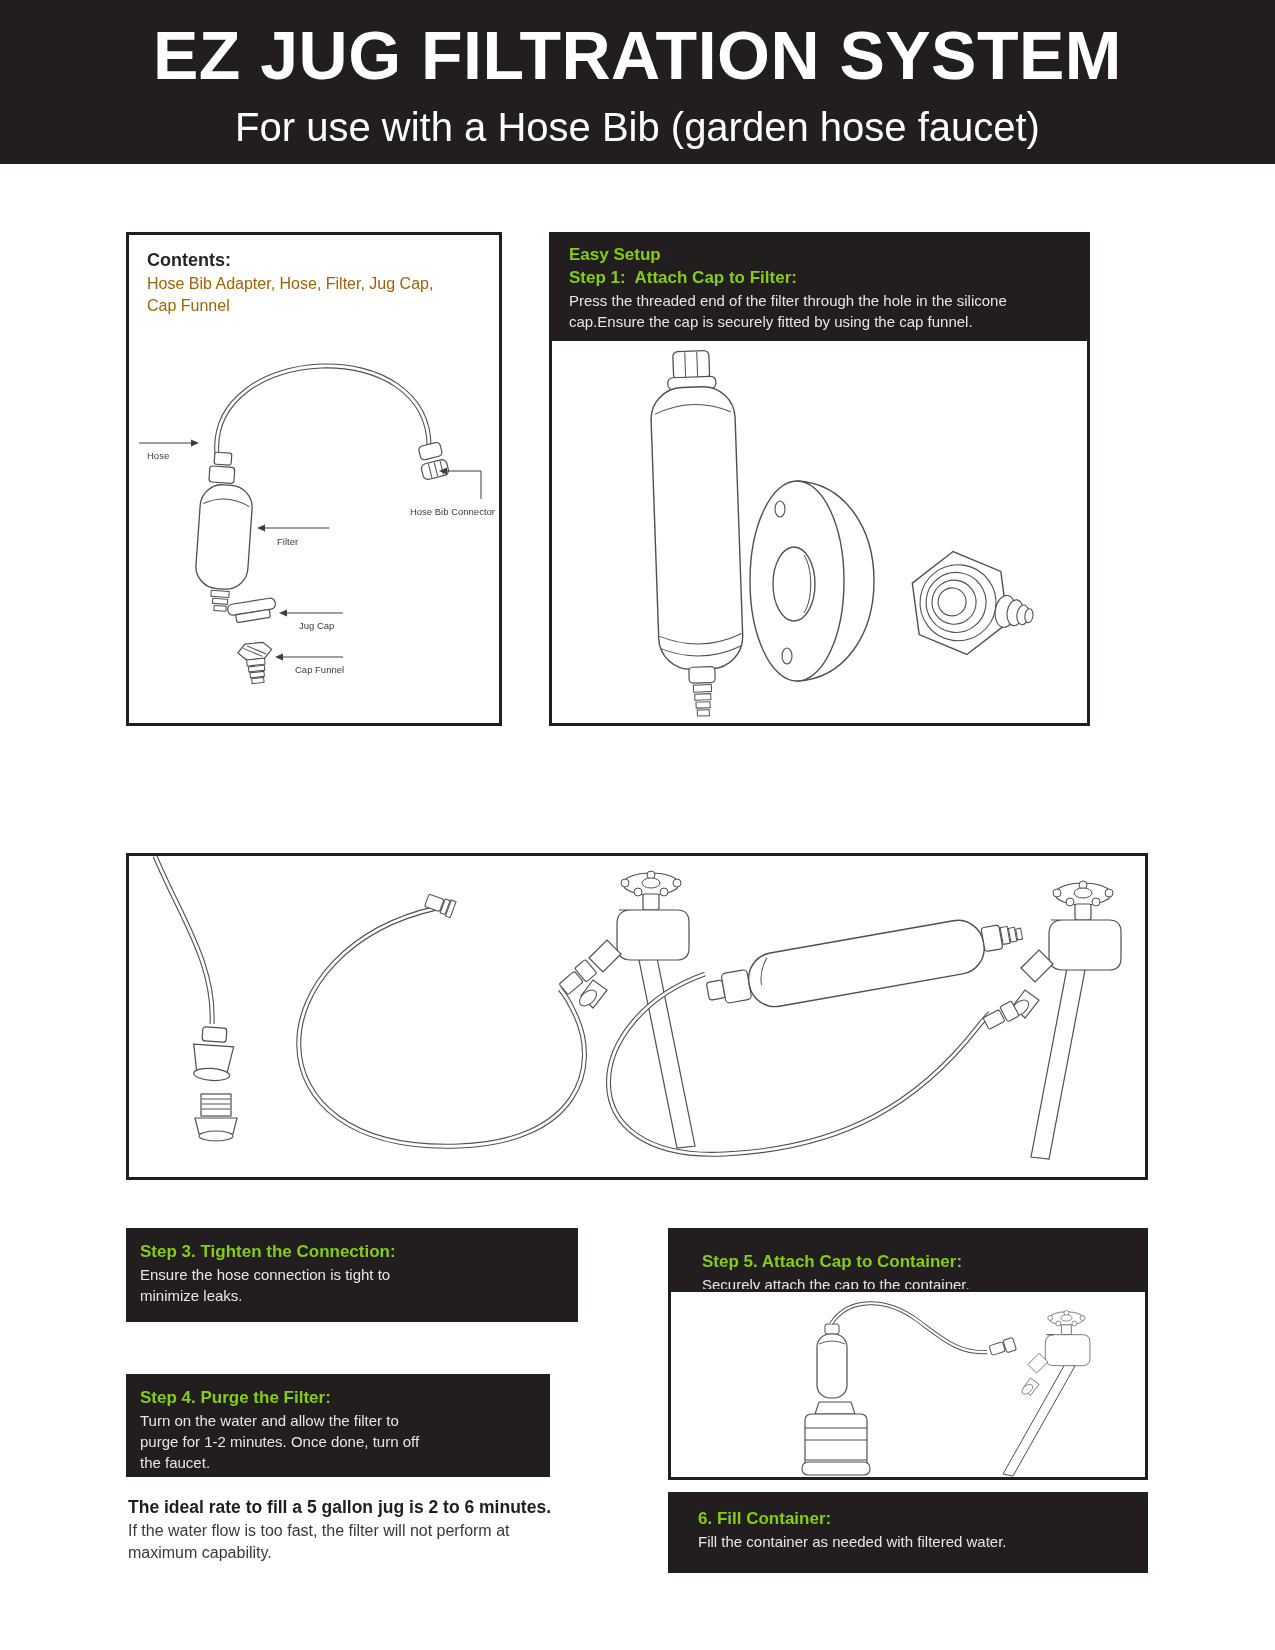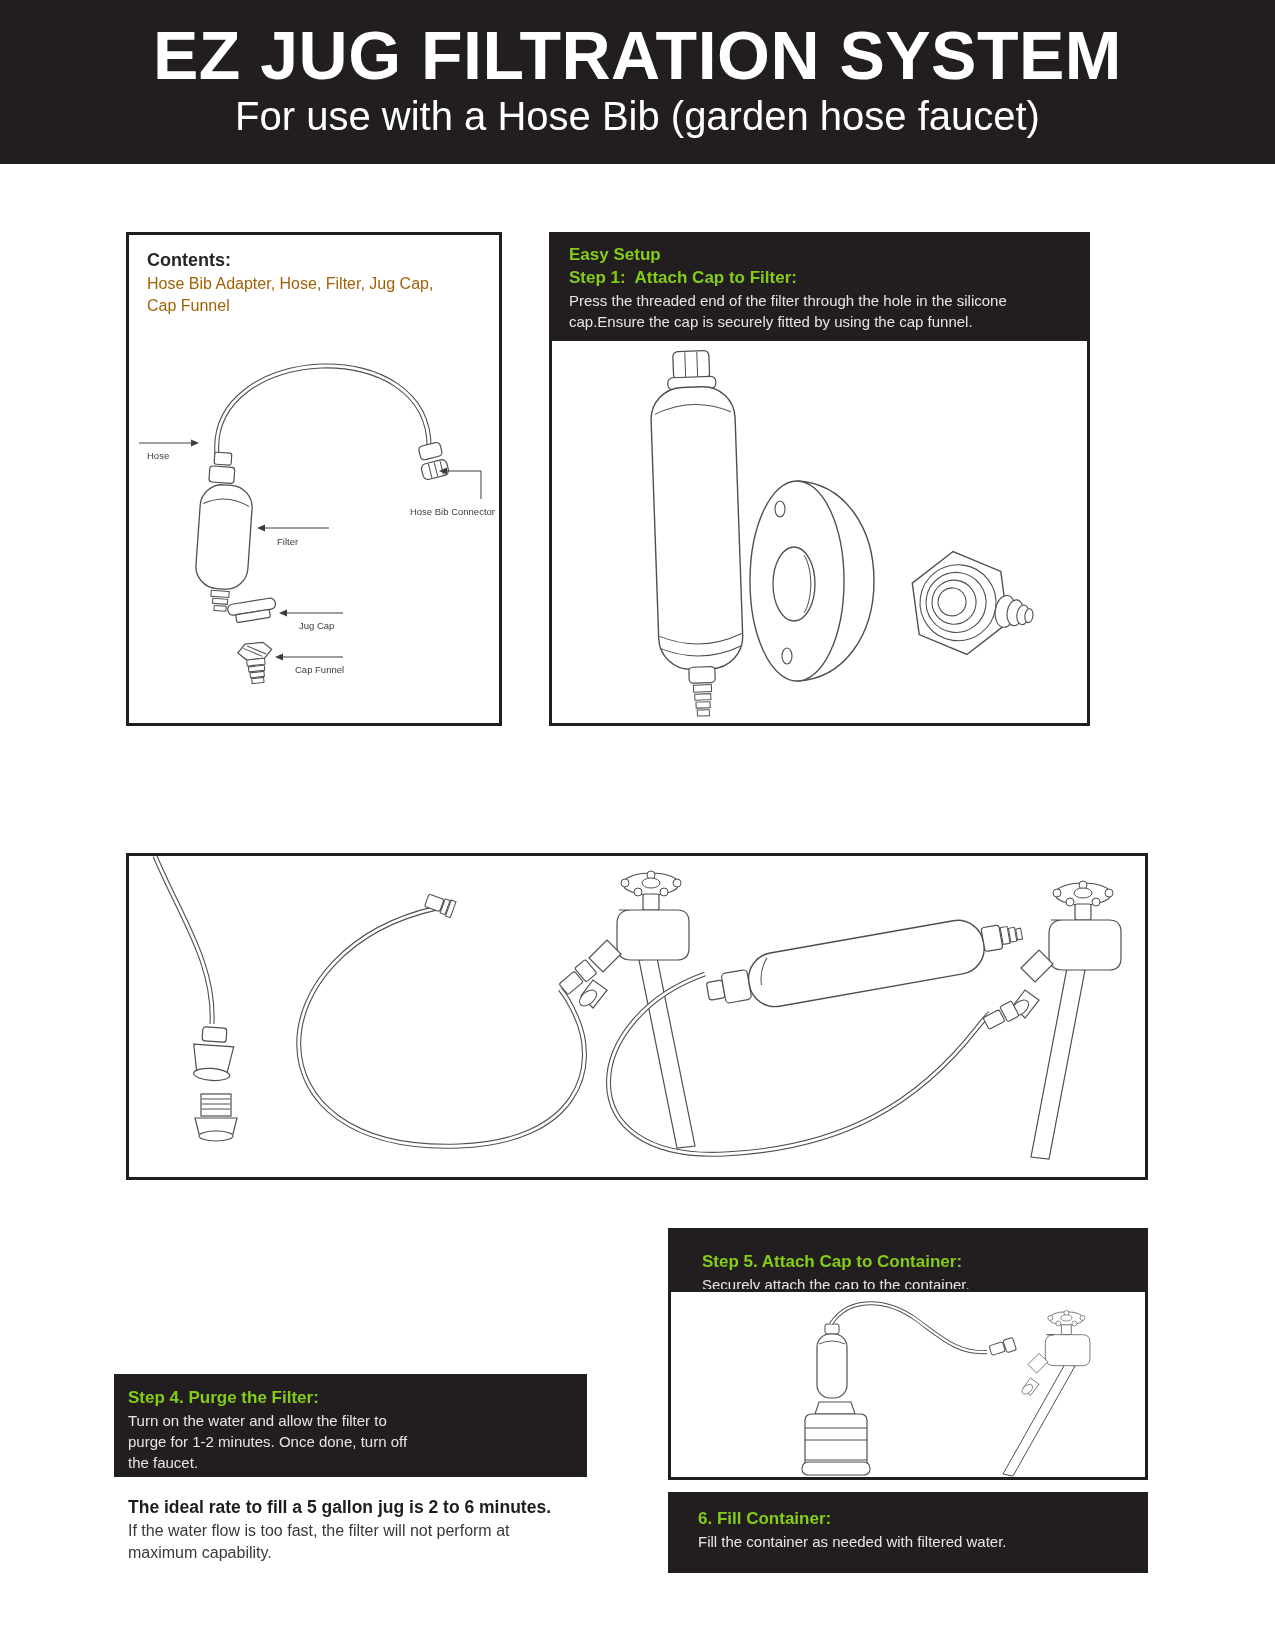--- a/index.html
+++ b/index.html
@@ -16,21 +16,21 @@
     font-family:"Liberation Sans", sans-serif;
     -webkit-font-smoothing:antialiased;
   }
   
   .header-bar{
     position:absolute;left:0;top:0;width:1275px;height:164px;
     background:var(--ink);color:#fff;text-align:center;box-sizing:border-box;
     padding-top:20px;
   }
   .header-title{font-size:68px;font-weight:700;line-height:1.04;letter-spacing:.5px;white-space:pre-wrap;}
-  .header-sub{font-size:40px;font-weight:400;line-height:1.1;margin-top:3px;white-space:pre-wrap;}
+  .header-sub{font-size:40px;font-weight:400;line-height:1.1;margin-top:14px;white-space:pre-wrap;}
   
   .blackbox{position:absolute;background:var(--ink);color:var(--body_text);box-sizing:border-box;}
   .h-line{color:#84cc16;font-weight:700;font-size:17px;line-height:1.35;white-space:pre-wrap;}
   .b-line{font-size:15px;line-height:1.4;white-space:pre-line;}
   .whitebox{position:absolute;background:#fff;border:3px solid var(--ink);box-sizing:border-box;}
   
   .contents-box{position:absolute;left:126px;top:232px;width:376px;height:494px;
     border:3px solid var(--ink);box-sizing:border-box;background:#fff;color:var(--dark_text);}
   .contents-title{font-size:18px;font-weight:700;margin:15px 0 2px 18px;color:#262424;}
   .contents-body{font-size:16px;line-height:1.35;margin:0 0 0 18px;white-space:pre-line;color:#a16207;}
@@ -38,21 +38,21 @@
   
   .step1-head{position:absolute;left:549px;top:232px;width:541px;height:109px;
     background:var(--ink);color:var(--body_text);box-sizing:border-box;padding:12px 18px 0 20px;}
   .step1-illus{position:absolute;left:549px;top:341px;width:541px;height:385px;
     background:#fff;border:3px solid var(--ink);border-top:none;box-sizing:border-box;}
   
   .step2-banner{left:126px;top:779px;width:1022px;height:74px;padding:13px 18px 0 18px;}
   .step2-illus{left:126px;top:853px;width:1022px;height:327px;overflow:hidden;}
   
   .step3-box{left:126px;top:1228px;width:452px;height:94px;padding:13px 16px 0 14px;}
-  .step4-box{left:114px;top:1374px;width:473px;height:103px;padding:13px 14px 0 14px;}
+  .step4-box{left:126px;top:1374px;width:424px;height:103px;padding:13px 14px 0 14px;}
   .note-wrap{position:absolute;left:128px;top:1495px;width:530px;color:#3a3838;}
   .note-head{font-size:17.5px;font-weight:700;color:#1e1c1c;line-height:1.4;white-space:pre-wrap;}
   .note-body{font-size:16px;line-height:1.4;white-space:pre-line;}
   
   .step5-head{left:668px;top:1228px;width:480px;height:61px;padding:23px 18px 0 34px;}
   .step5-illus{left:668px;top:1289px;width:480px;height:191px;overflow:hidden;}
   .step6-box{left:668px;top:1492px;width:480px;height:81px;padding:16px 18px 0 30px;}
   svg{display:block;}
   svg text{font-family:"Liberation Sans", sans-serif;font-size:9.5px;fill:#3c3c3c;}
 </style>
@@ -262,20 +262,25 @@
         <polygon points="938,112 956,114 920,303 902,301" fill="#fff" stroke="#4f4f4f" stroke-width="1.2"></polygon>
         <use href="#faucet-shape" transform="translate(884,150)"></use>
         <g transform="translate(854,162) rotate(-28)">
           <rect x="0" y="0" width="18" height="13" rx="2" fill="#fff" stroke="#4f4f4f" stroke-width="1.1"></rect>
           <rect x="20" y="-2" width="13" height="17" rx="2" fill="#fff" stroke="#4f4f4f" stroke-width="1.1"></rect>
         </g>
       </g>
     </svg>
   </div>
 
+  <div class="blackbox step3-box">
+    <div class="h-line">Step 3. Tighten the Connection:</div>
+    <div class="b-line">Ensure the hose connection is tight to
+minimize leaks.</div>
+  </div>
 
   <div class="blackbox step4-box">
     <div class="h-line">Step 4. Purge the Filter:</div>
     <div class="b-line">Turn on the water and allow the filter to
 purge for 1-2 minutes. Once done, turn off
 the faucet.</div>
   </div>
 
   <div class="note-wrap">
     <div class="note-head">The ideal rate to fill a 5 gallon jug is 2 to 6 minutes.</div>

